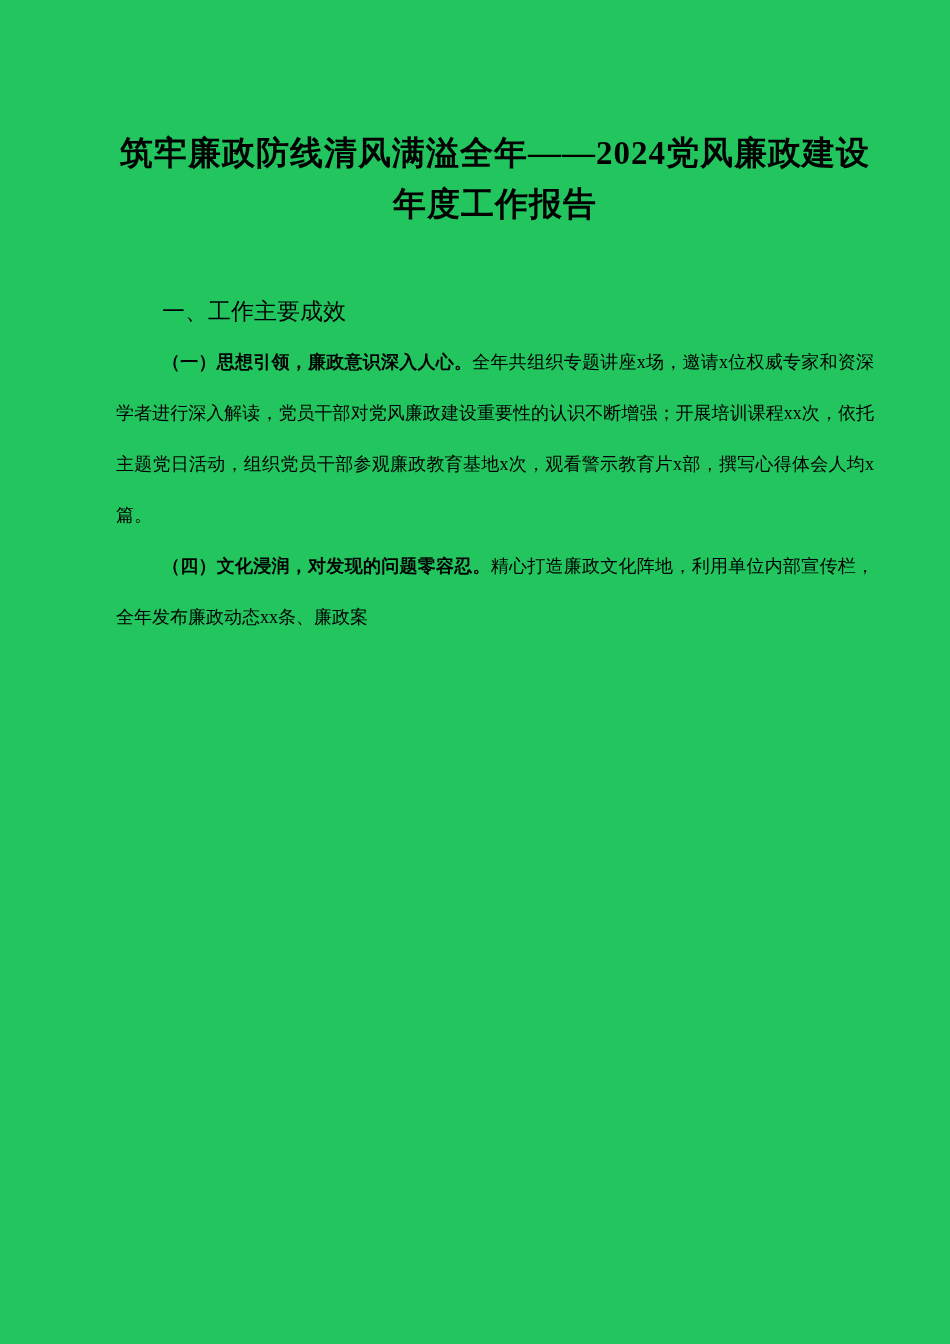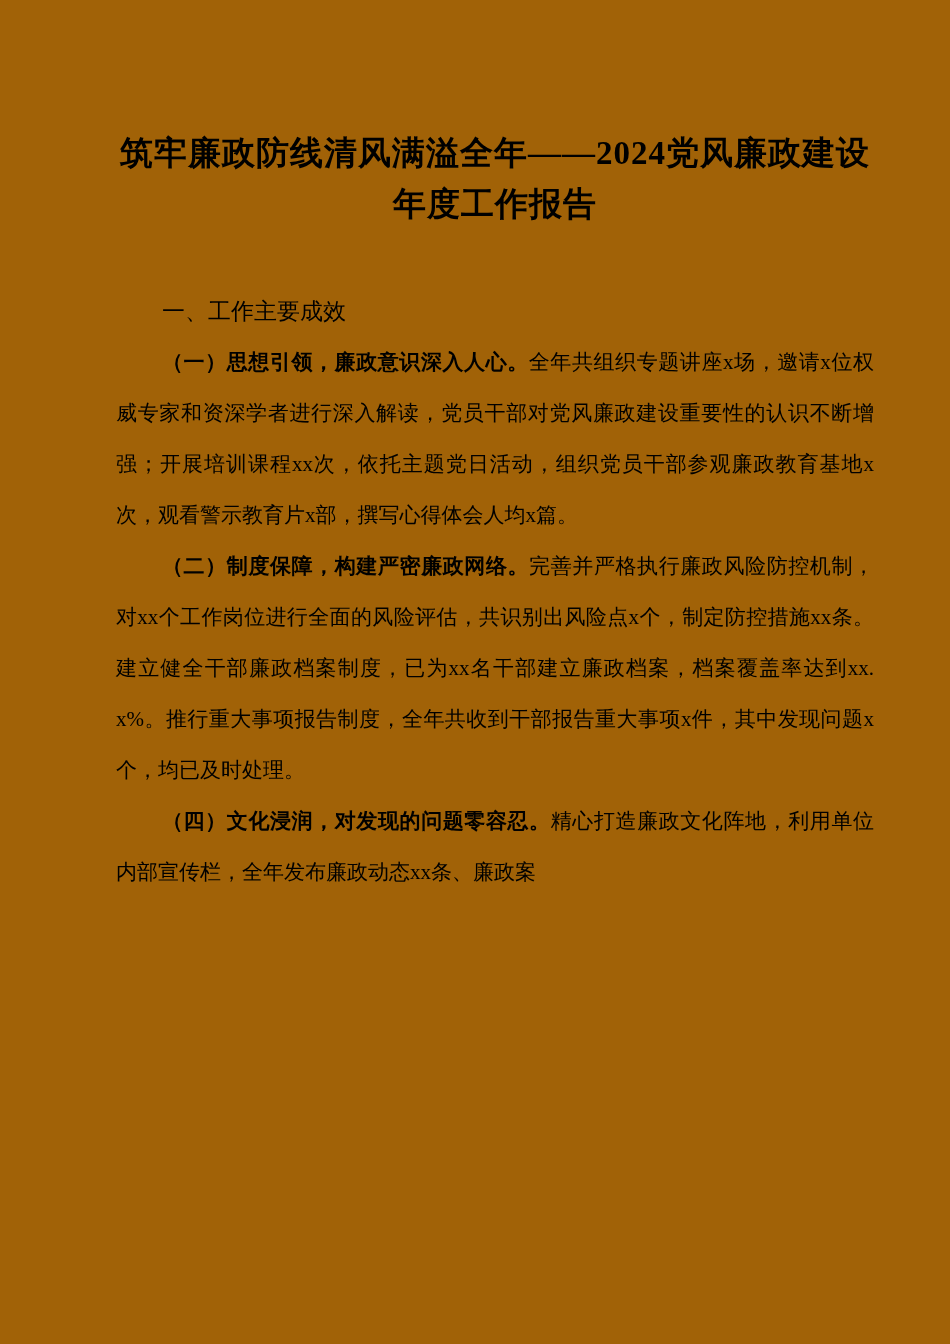--- a/index.html
+++ b/index.html
@@ -7,21 +7,21 @@
     padding: 0;
     background: #ffffff;
   }
   .page {
     position: relative;
     width: 950px;
     height: 1344px;
     margin: 0 auto;
     box-sizing: border-box;
     padding: 128px 76px 0 116px;
-    background: #a16207;
+    background: #22c55e;
     color: #000000;
     font-family: "Liberation Serif", "DejaVu Serif", serif;
     overflow: hidden;
   }
   .doc-title {
     margin: 0 0 56px 0;
     font-size: 33px;
     font-weight: bold;
     line-height: 1.55;
     text-align: center;
@@ -30,21 +30,21 @@
   .section-heading {
     margin: 0;
     font-size: 23px;
     font-weight: normal;
     line-height: 51px;
     text-indent: 46px;
     text-align: justify;
   }
   .doc-paragraph {
     margin: 0;
-    font-size: 21px;
+    font-size: 18px;
     line-height: 51px;
     text-indent: 46px;
     text-align: justify;
     text-justify: inter-ideograph;
     word-break: break-all;
   }
   .para-lead {
     font-weight: bold;
   }
   .para-text {
@@ -52,16 +52,15 @@
   }
 </style>
 </head>
 <body>
 
 <div class="page">
   <h1 class="doc-title">筑牢廉政防线清风满溢全年——2024党风廉政建设年度工作报告</h1>
   <div id="doc-body">
       <h2 class="section-heading">一、工作主要成效</h2>
       <p class="doc-paragraph"><span class="para-lead">（一）思想引领，廉政意识深入人心。</span><span class="para-text">全年共组织专题讲座x场，邀请x位权威专家和资深学者进行深入解读，党员干部对党风廉政建设重要性的认识不断增强；开展培训课程xx次，依托主题党日活动，组织党员干部参观廉政教育基地x次，观看警示教育片x部，撰写心得体会人均x篇。</span></p>
-      <p class="doc-paragraph"><span class="para-lead">（二）制度保障，构建严密廉政网络。</span><span class="para-text">完善并严格执行廉政风险防控机制，对xx个工作岗位进行全面的风险评估，共识别出风险点x个，制定防控措施xx条。建立健全干部廉政档案制度，已为xx名干部建立廉政档案，档案覆盖率达到xx.x%。推行重大事项报告制度，全年共收到干部报告重大事项x件，其中发现问题x个，均已及时处理。</span></p>
       <p class="doc-paragraph"><span class="para-lead">（四）文化浸润，对发现的问题零容忍。</span><span class="para-text">精心打造廉政文化阵地，利用单位内部宣传栏，全年发布廉政动态xx条、廉政案</span></p>
     </div>
 </div>
 
 </body></html>

